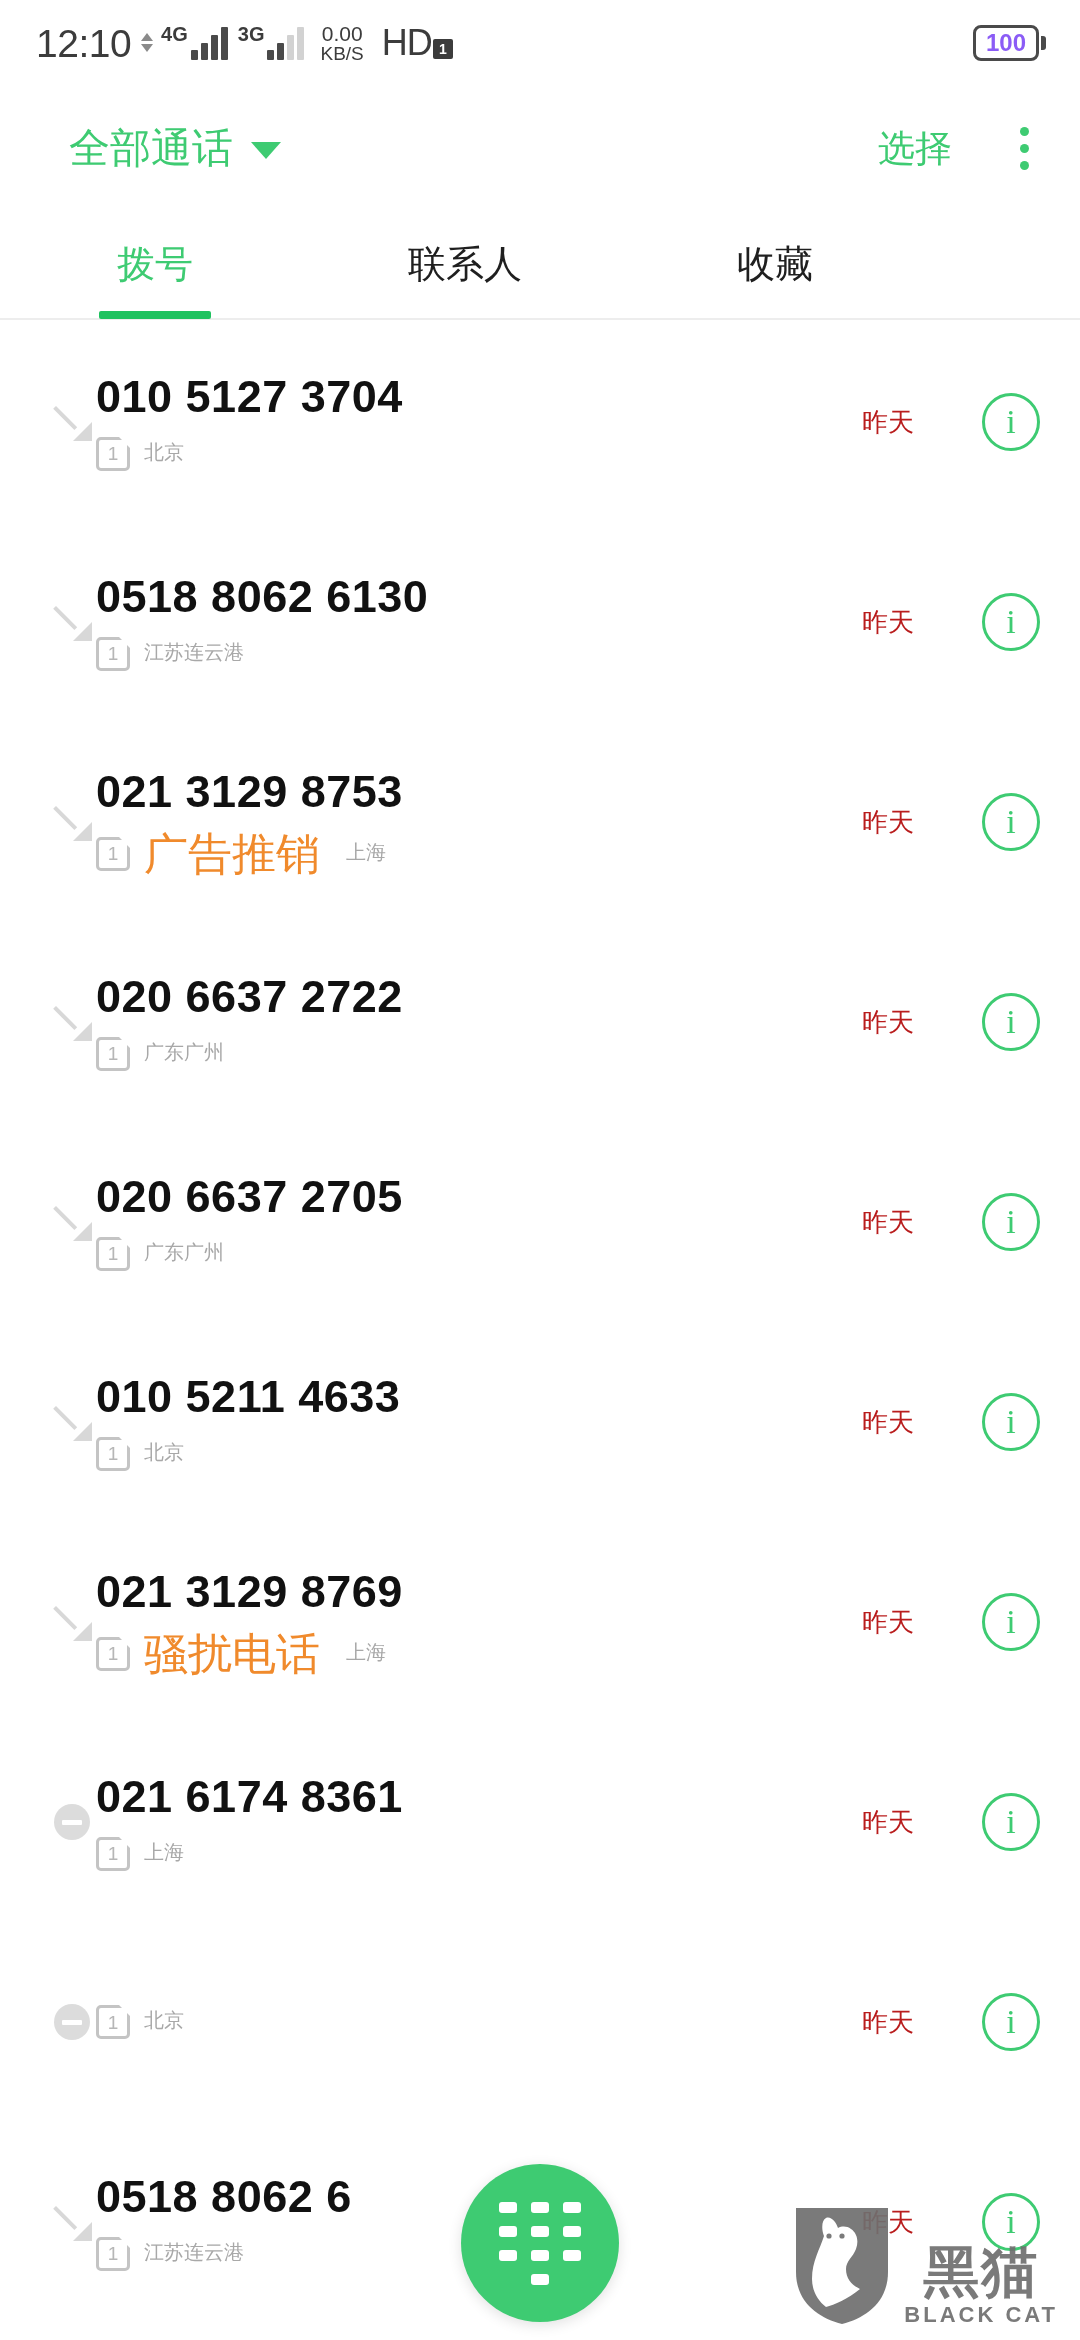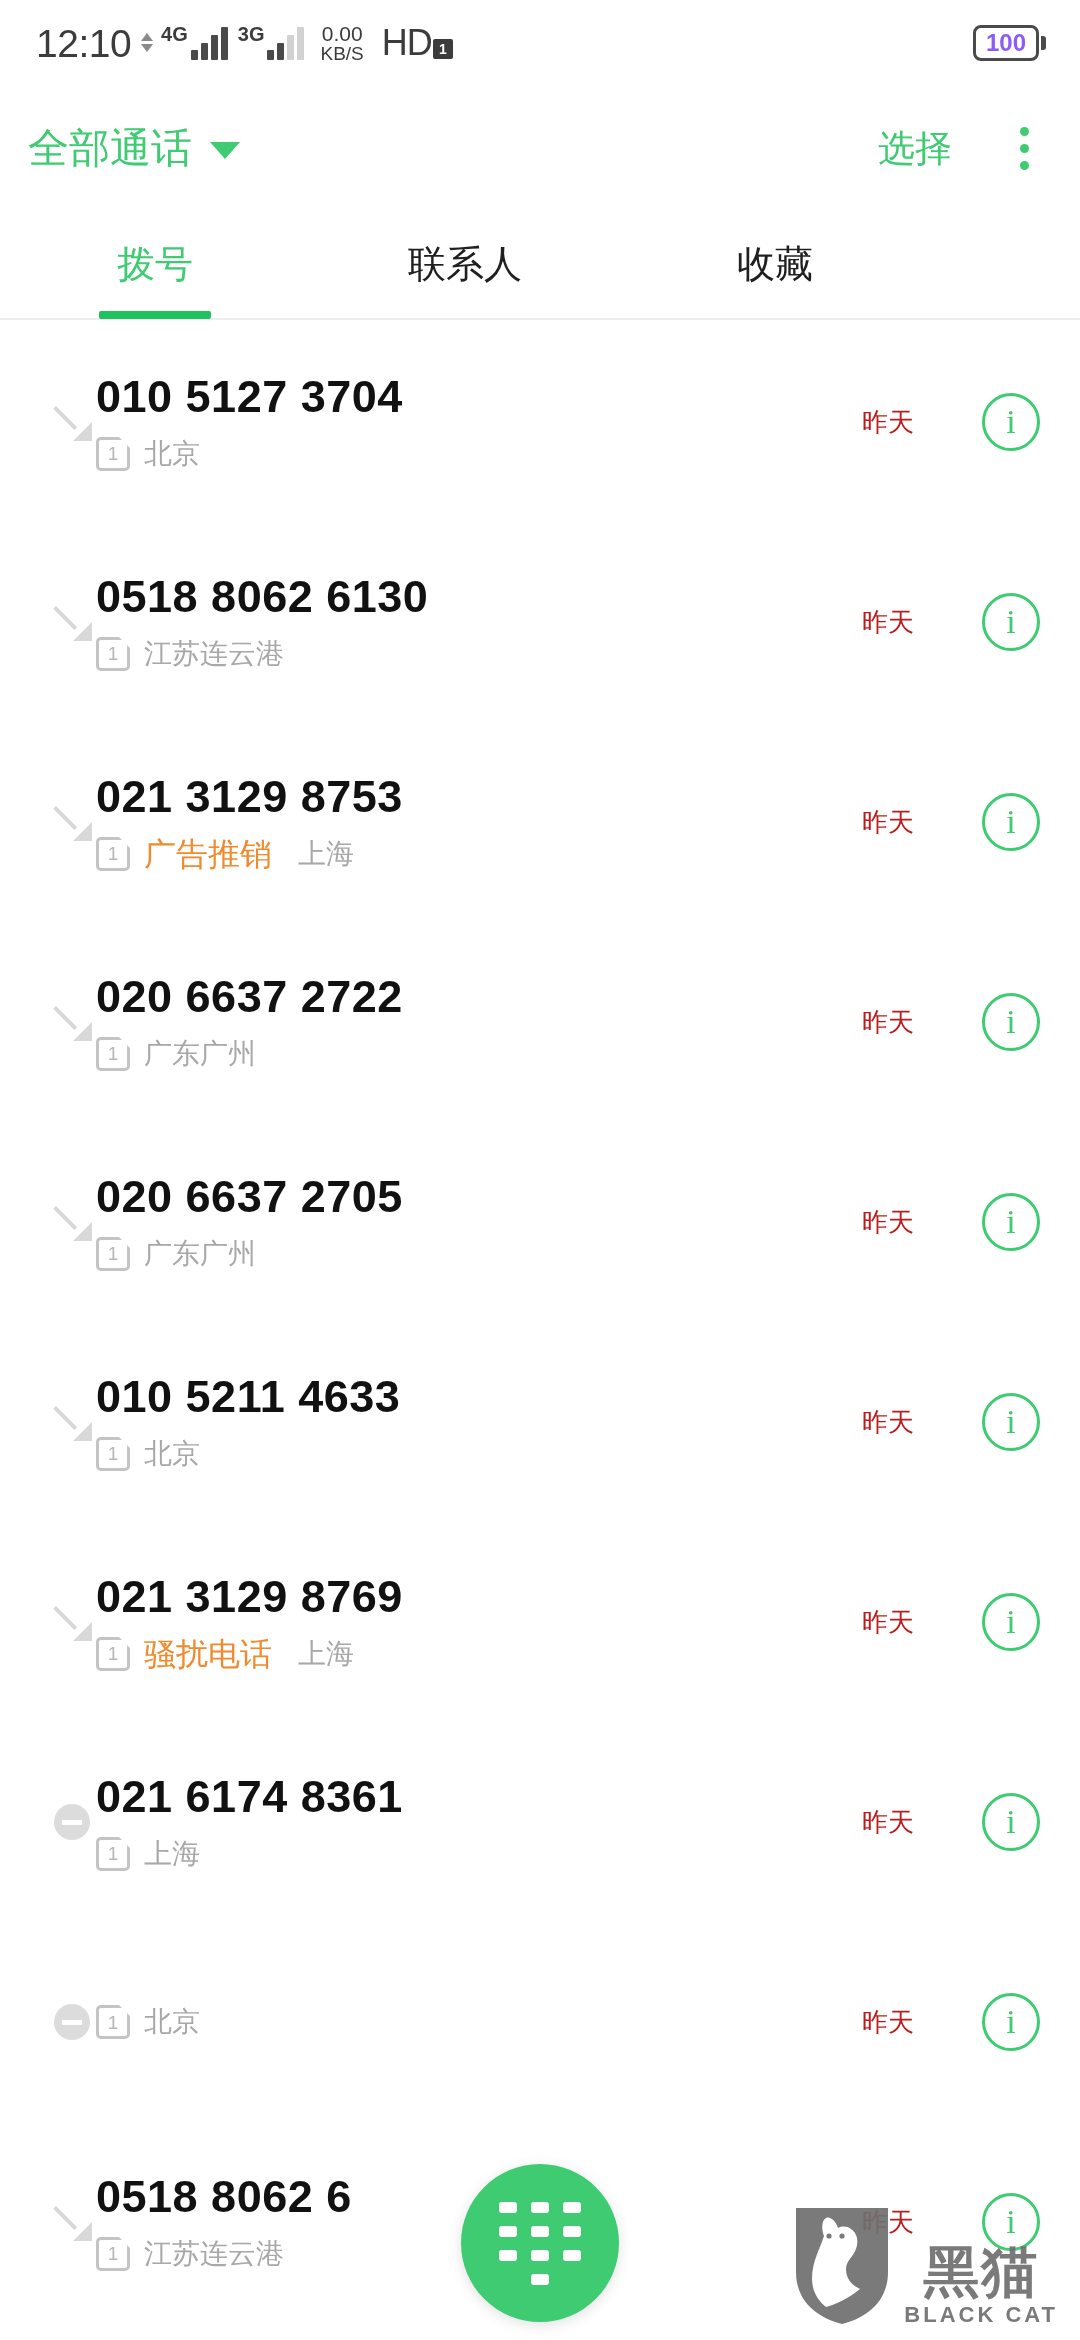--- a/index.html
+++ b/index.html
@@ -159,21 +159,21 @@
   }
 
   
   .app-bar {
     position: absolute;
     top: 86px; left: 0;
     width: 1080px;
     height: 124px;
     display: flex;
     align-items: center;
-    padding: 0 28px 0 28px;
+    padding: 0 28px 0 69px;
   }
   .filter-btn {
     display: flex;
     align-items: center;
     gap: 18px;
     cursor: pointer;
   }
   .filter-label {
     font-size: 41px;
     color: #3ecb72;
@@ -351,31 +351,32 @@
   }
   .sim-badge::after {
     content: "";
     position: absolute;
     top: -3px; right: -3px;
     width: 0; height: 0;
     border-top: 11px solid #ffffff;
     border-left: 11px solid transparent;
   }
   .tag-spam {
-    font-size: 32px;
+    font-size: 44px;
     color: #f08a2c;
     font-weight: 400;
     line-height: 1;
     margin-right: 12px;
   }
   .call-location {
-    font-size: 28px;
+    font-size: 20px;
     color: #a8a8a8;
     font-weight: 400;
     line-height: 1;
+    font-family: Liberation Mono, monospace;
   }
 
   .call-time {
     font-size: 26px;
     color: #b91c1c;
     font-weight: 400;
     line-height: 1;
     margin-right: 68px;
     white-space: nowrap;
   }

